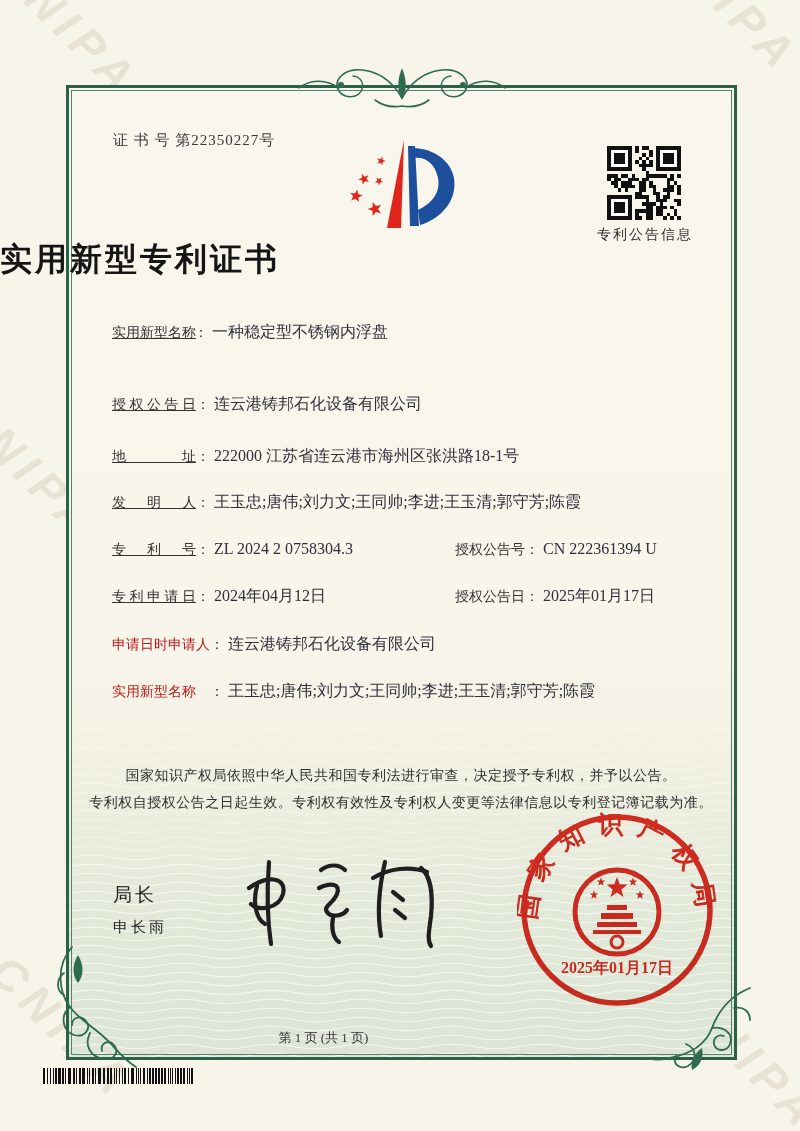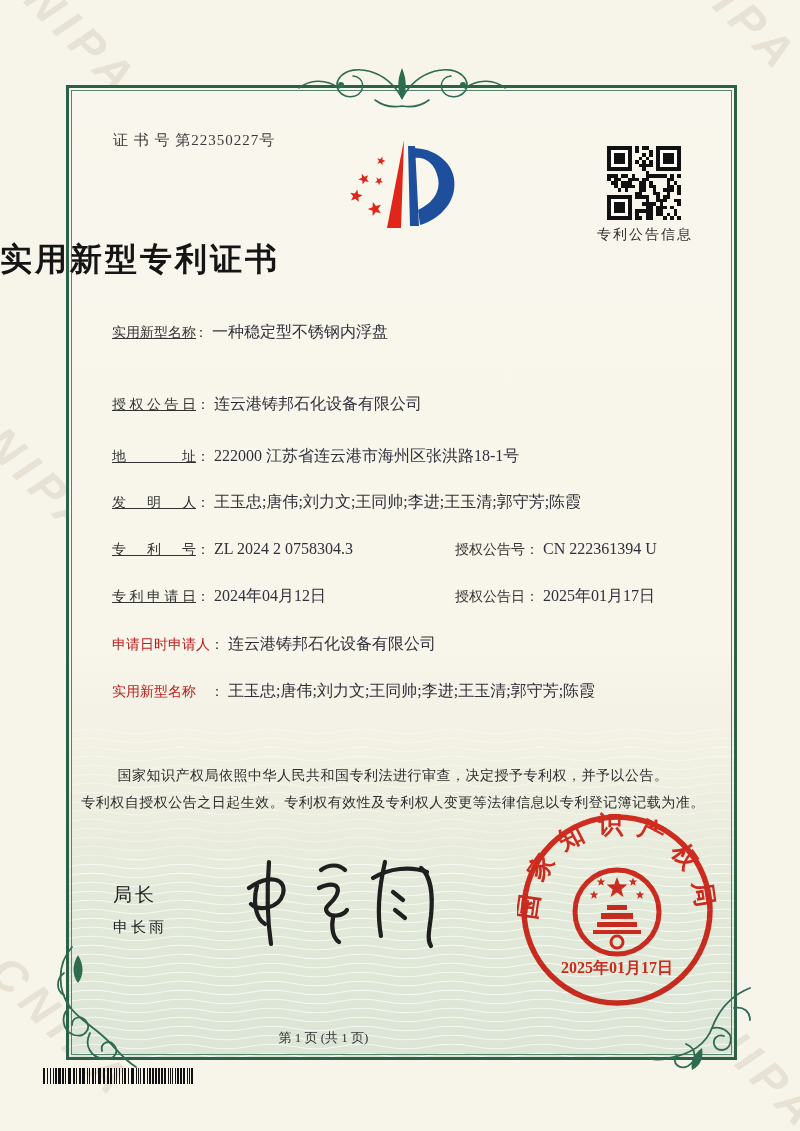--- a/index.html
+++ b/index.html
@@ -35,21 +35,21 @@
        text-align:justify;text-align-last:justify;text-justify:inter-ideograph;vertical-align:baseline;text-decoration:underline;}
   .lab7{display:inline-block;width:98px;font-size:14px;color:#b91c1c;vertical-align:baseline;}
   .colon{font-size:14px;}
   .val{font-size:16px;}
   .rcol{position:absolute;left:343px;top:0;white-space:nowrap;}
   .rlab{font-size:14px;color:#333;margin-top:15px;}
   .r0{top:322px}.r1{top:394px}.r2{top:446px}.r3{top:492px}
   .r4{top:540px}.r5{top:586px}.r6{top:634px}.r7{top:681px}
 
   
-  .statement{position:absolute;left:72px;top:762px;width:642px;z-index:5;
+  .statement{position:absolute;left:80px;top:762px;width:642px;z-index:5;
              font-size:14px;line-height:27px;text-align:center;color:#2e2e2e;letter-spacing:.5px;}
 
   
   .signer-role{position:absolute;left:113px;top:882px;font-family:"Liberation Sans","DejaVu Sans",sans-serif;
                font-size:19px;letter-spacing:3px;color:#222;z-index:6;}
   .signer-name{position:absolute;left:113px;top:918px;font-family:Liberation Serif, serif;
                font-size:15px;letter-spacing:3px;color:#222;z-index:6;text-align:center;}
   .signature{position:absolute;left:235px;top:848px;z-index:6;}
   .seal{position:absolute;left:517px;top:810px;z-index:7;mix-blend-mode:multiply;opacity:.95;}
 

